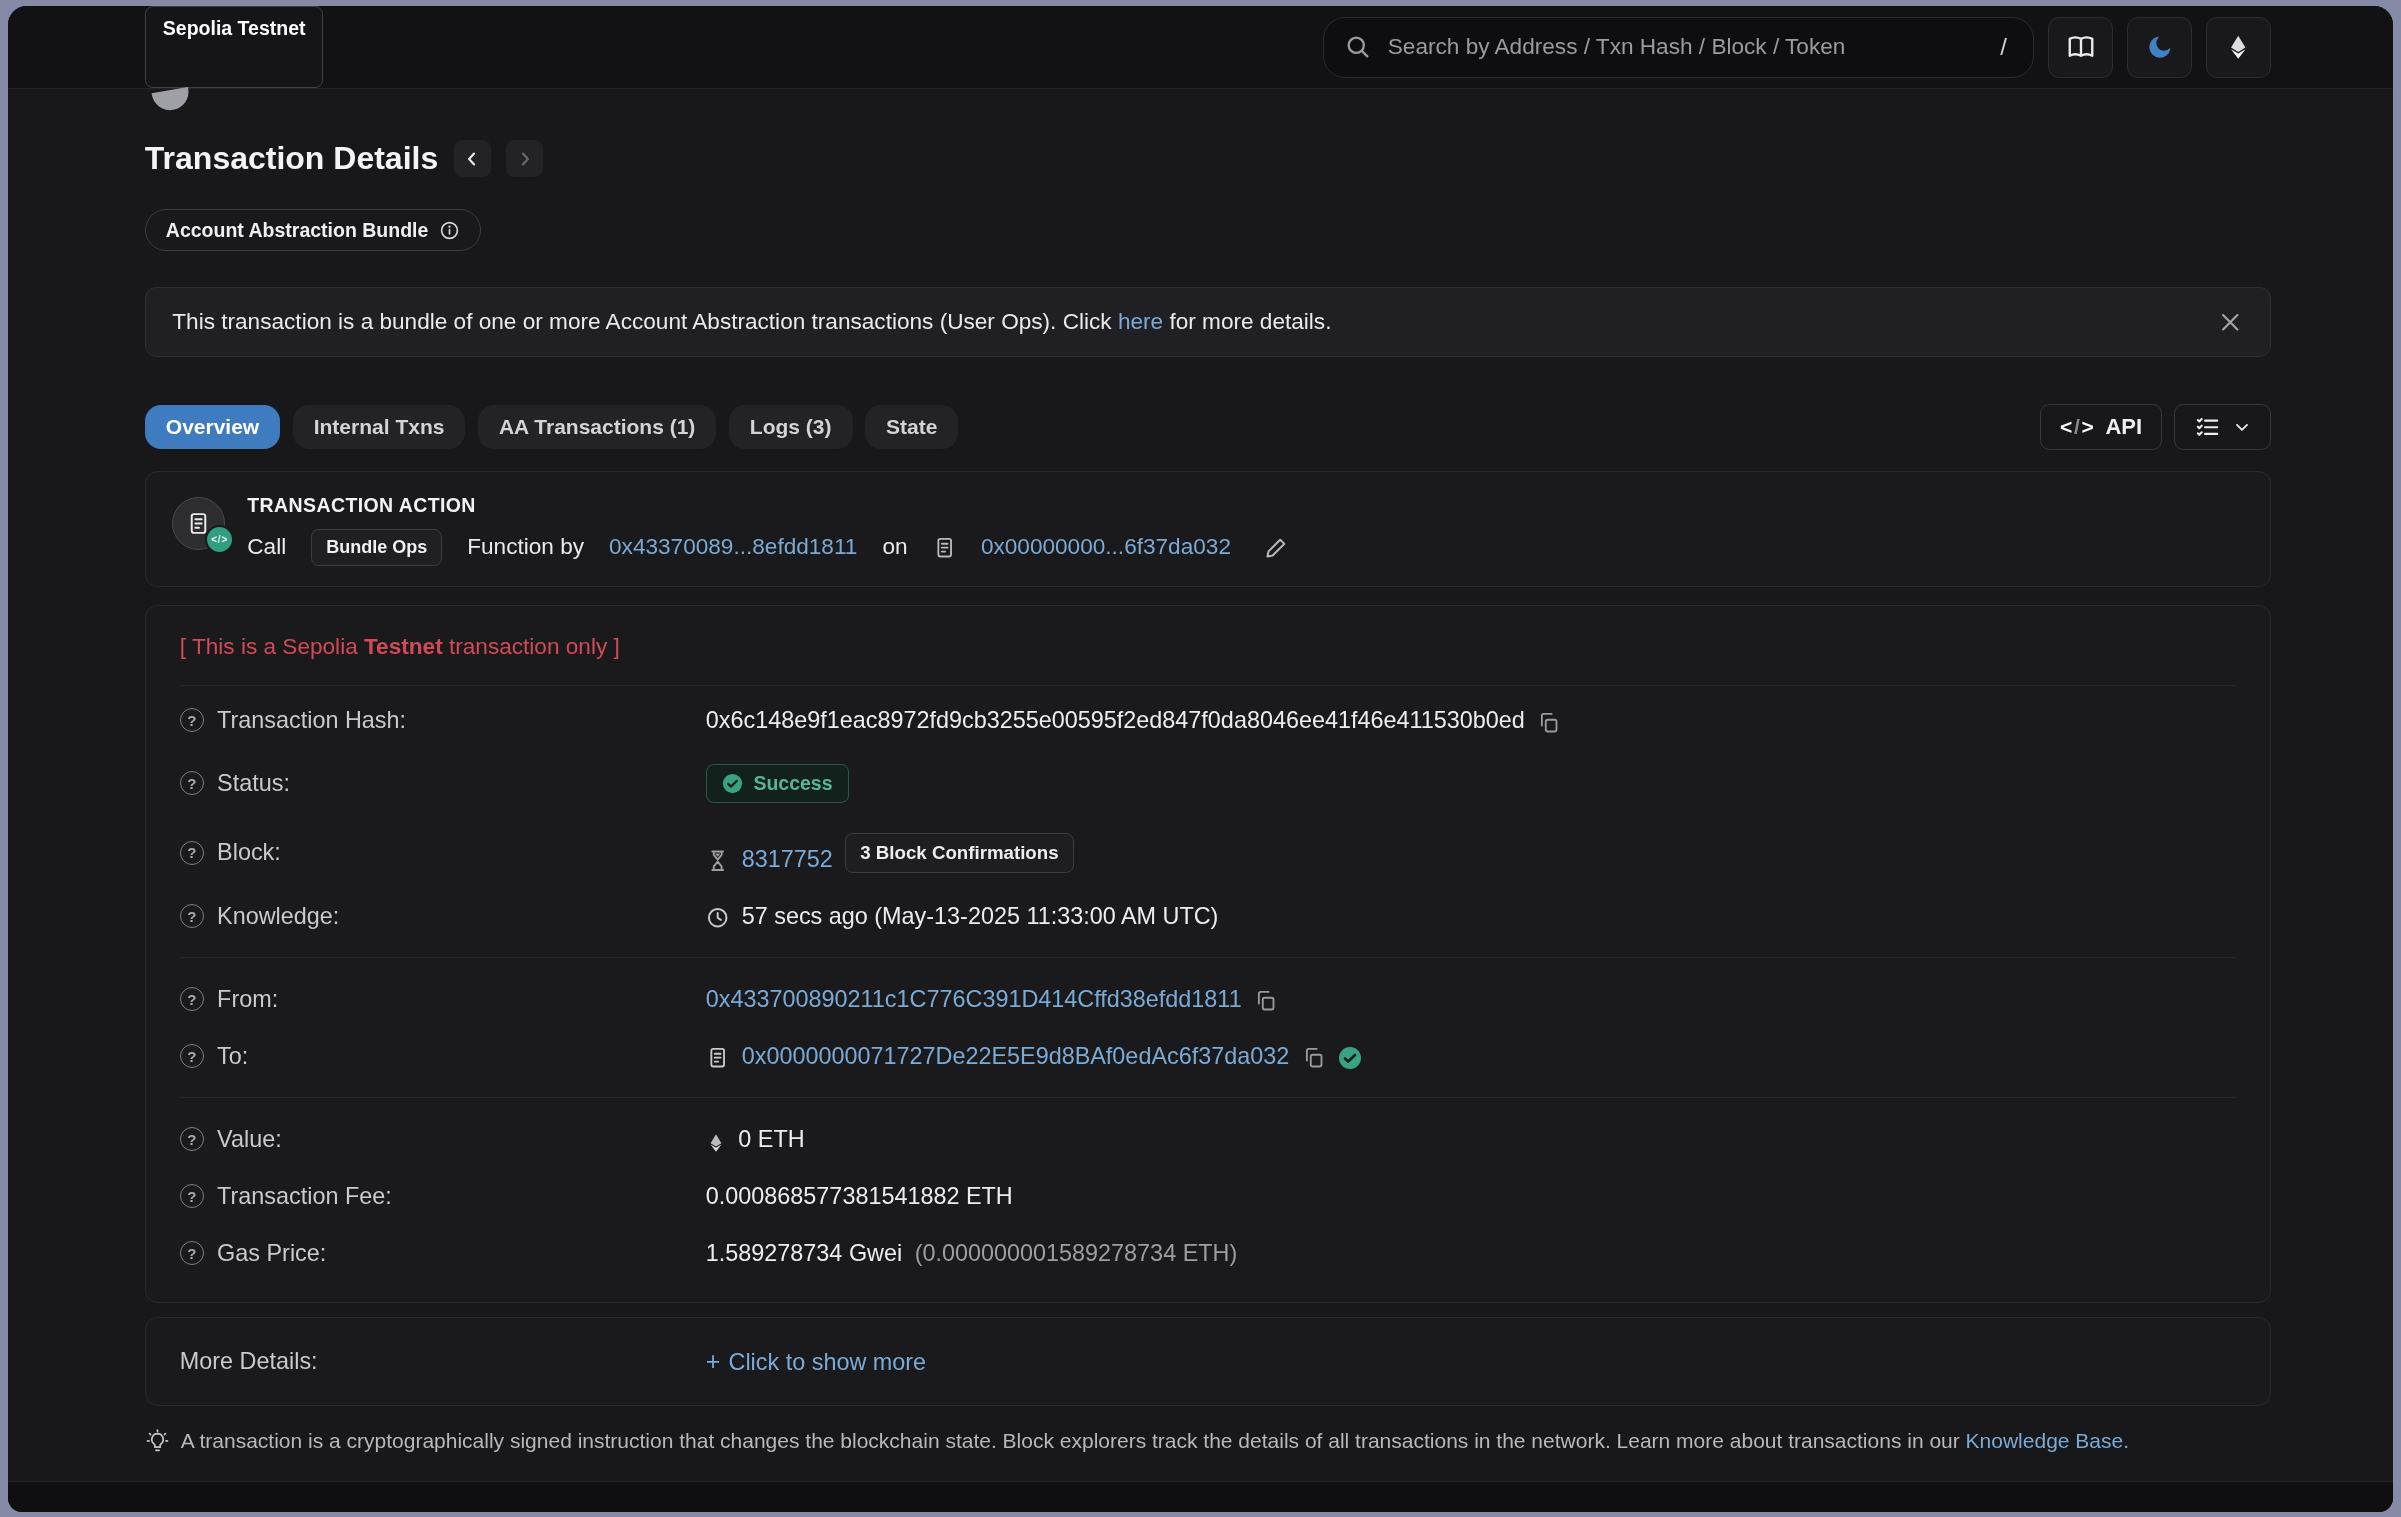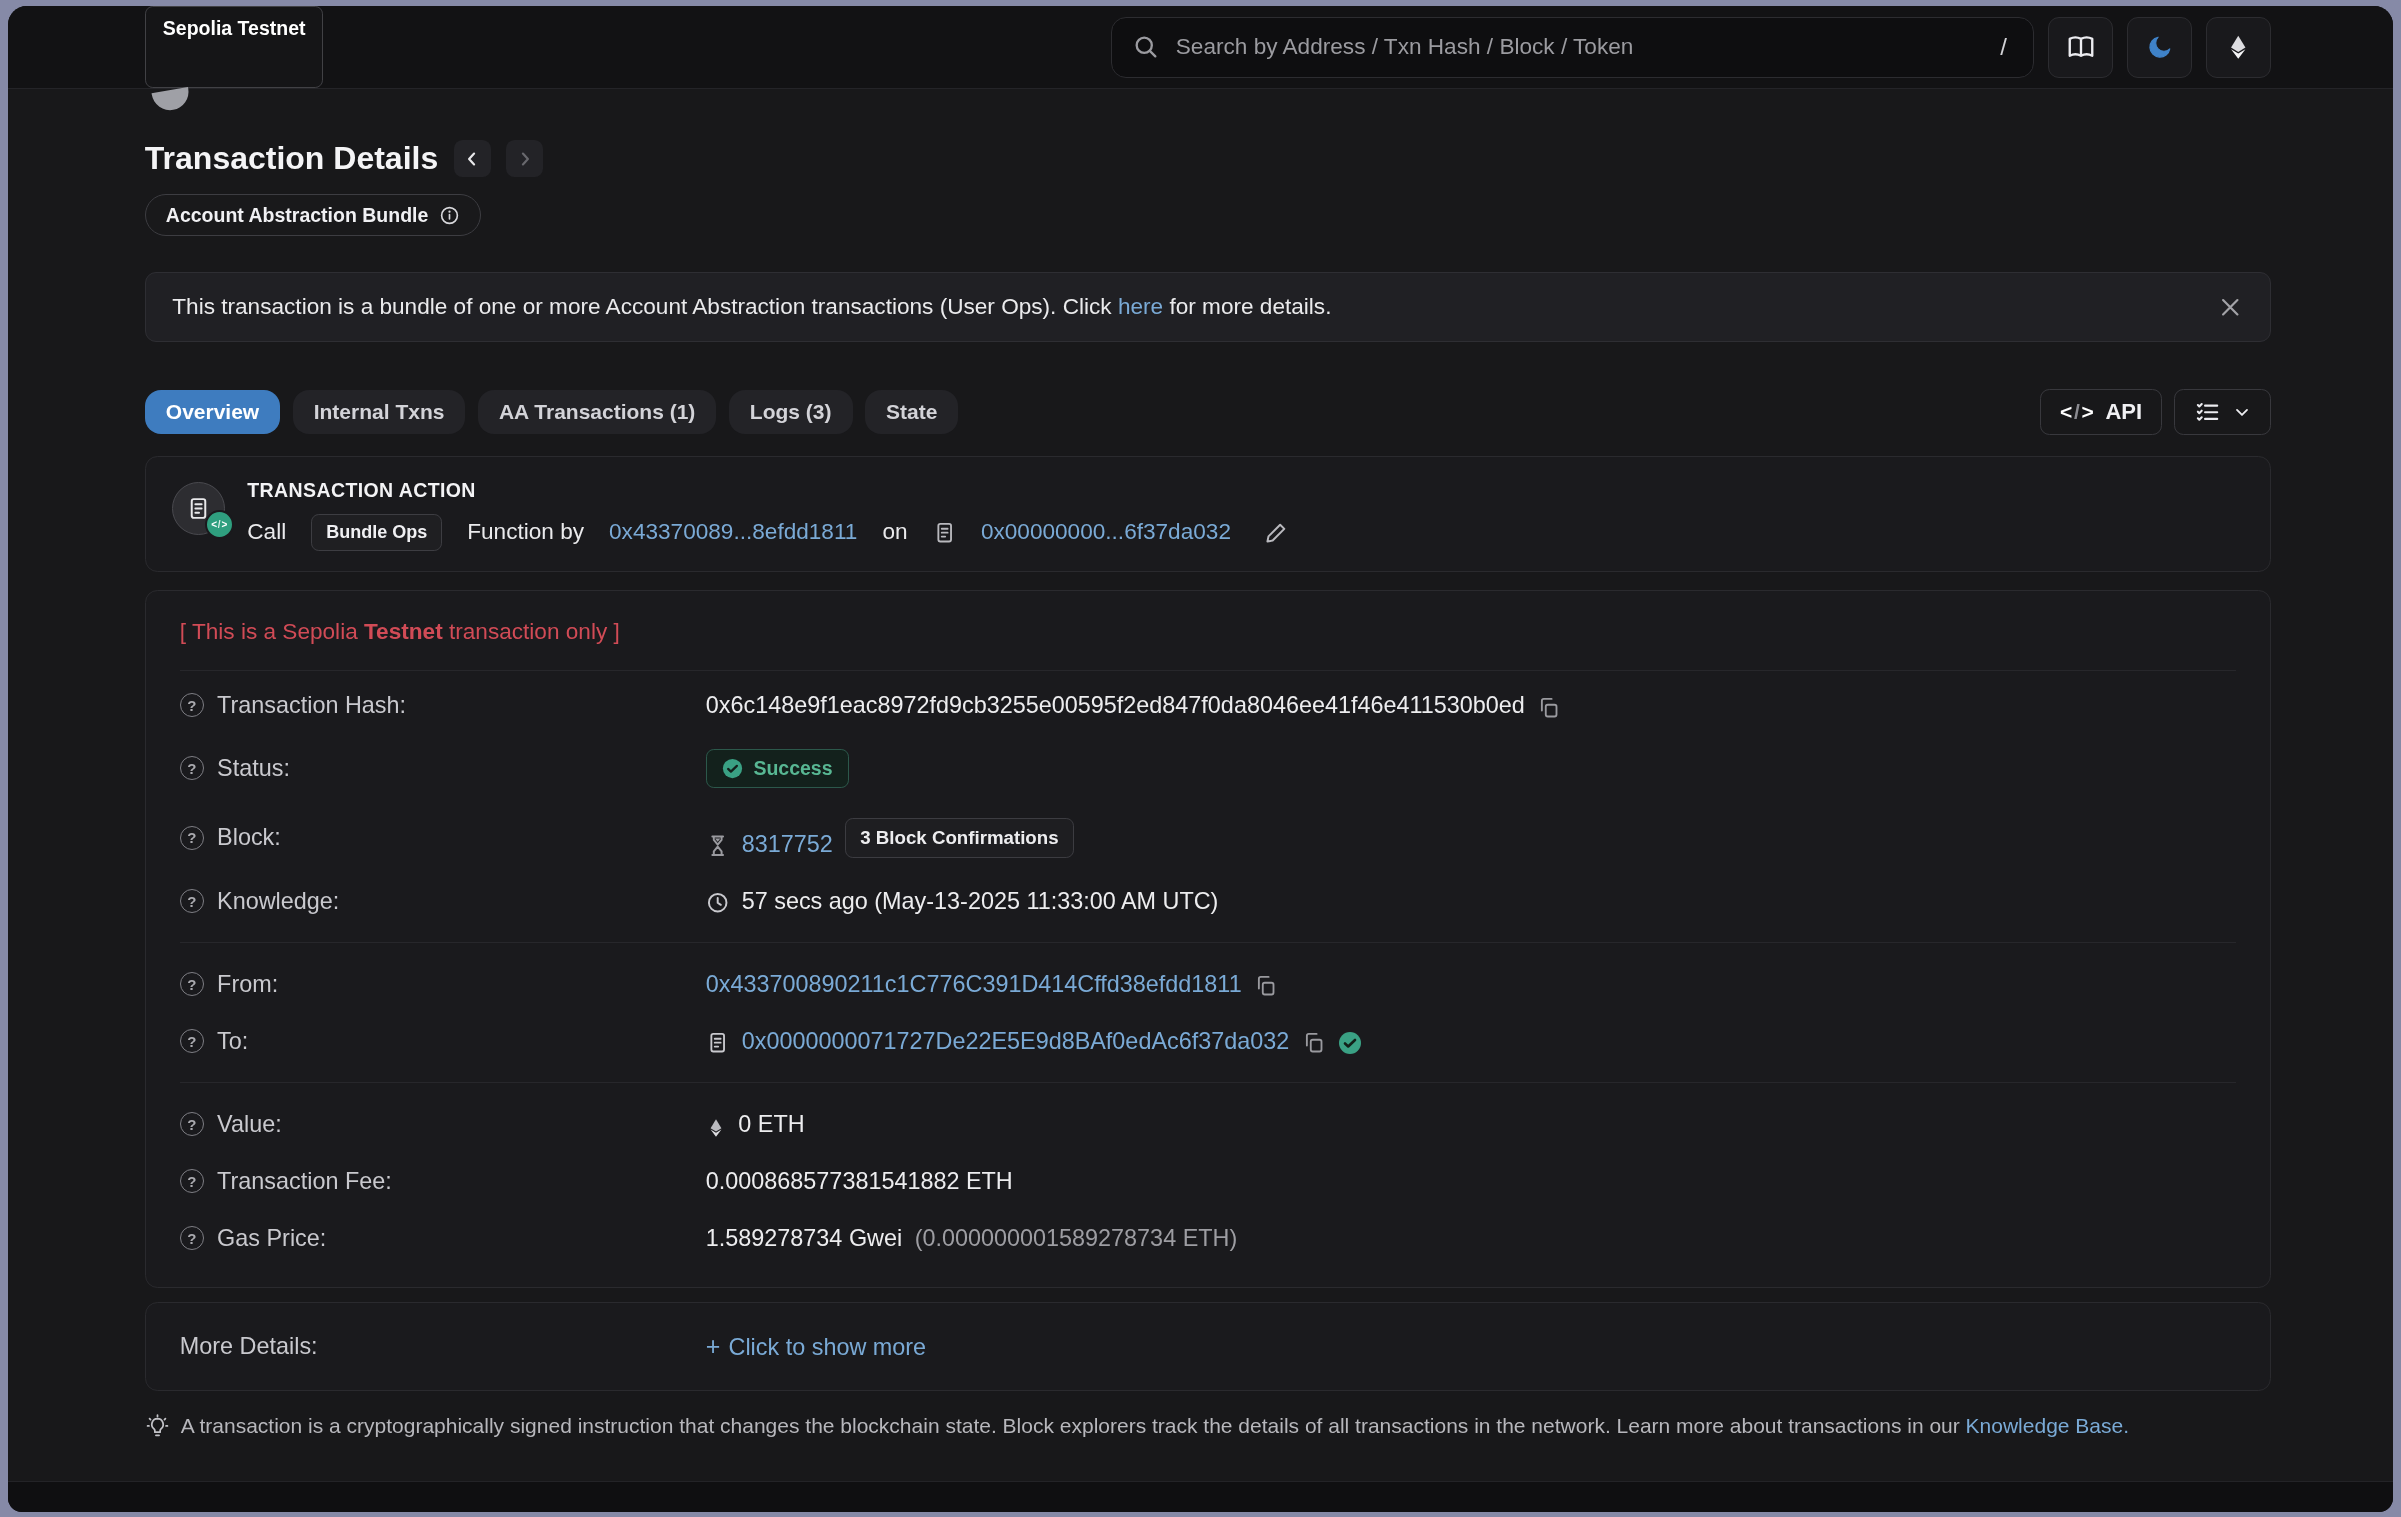--- a/index.html
+++ b/index.html
@@ -24,21 +24,21 @@
     display:flex; 
     padding:0 122px 0 137px;
   }
   .net-badge {
     border:1.6px solid #414145; border-radius:7.8px; background:#151517;
     padding:10px 17px; font-size:19.5px; font-weight:700; color:#ffffff;
     cursor:pointer;
   }
   .search-cluster { margin-left:auto; display:flex; align-items:center; gap:14px; }
   .search-box {
-    width:923px; height:61px; border-radius:15px;
+    width:711px; height:61px; border-radius:22px;
     background:#0e0e10; border:0.8px solid #2c2c30;
     display:flex; align-items:center; gap:15.6px; padding:4px 20px;
   }
   .search-box svg { flex:0 0 auto; }
   .search-box input {
     flex:1; background:transparent; border:0; outline:0;
     color:#e8e8ea; font-size:22.6px; font-family:inherit;
   }
   .search-box input::placeholder { color:#9b9ba0; }
   .slash-hint { color:#d2d2d6; font-size:24px; padding:0 6.2px; }
@@ -56,21 +56,21 @@
   .main { flex:1 1 auto; padding:0 122px 0 137px; position:relative; }
   .title-row { margin-top:51px; display:flex; align-items:center; gap:15.6px; }
   .page-title { font-size:32px; font-weight:700; color:#f4f4f6; }
   .nav-btn {
     width:37px; height:37px; border-radius:8.6px; background:#232327;
     display:flex; align-items:center; justify-content:center;
     color:#e8e8ea; cursor:pointer;
   }
   .nav-btn.disabled { color:#68686d; }
   .bundle-pill {
-    margin-top:17px; display:inline-flex; align-items:center; gap:11px;
+    margin-top:32px; display:inline-flex; align-items:center; gap:11px;
     border:1.6px solid #3d3d42; border-radius:779px; padding:8.6px 20px;
     font-size:19.5px; font-weight:700; color:#f0f0f3; background:#19191b;
     cursor:pointer;
   }
   .bundle-pill svg { color:#d6d6da; }
   
   .banner {
     margin-top:36px; height:70px;
     background:#202024; border:0.8px solid #2e2e33; border-radius:11px;
     display:flex; align-items:center; gap:0; padding:0 26.5px;

